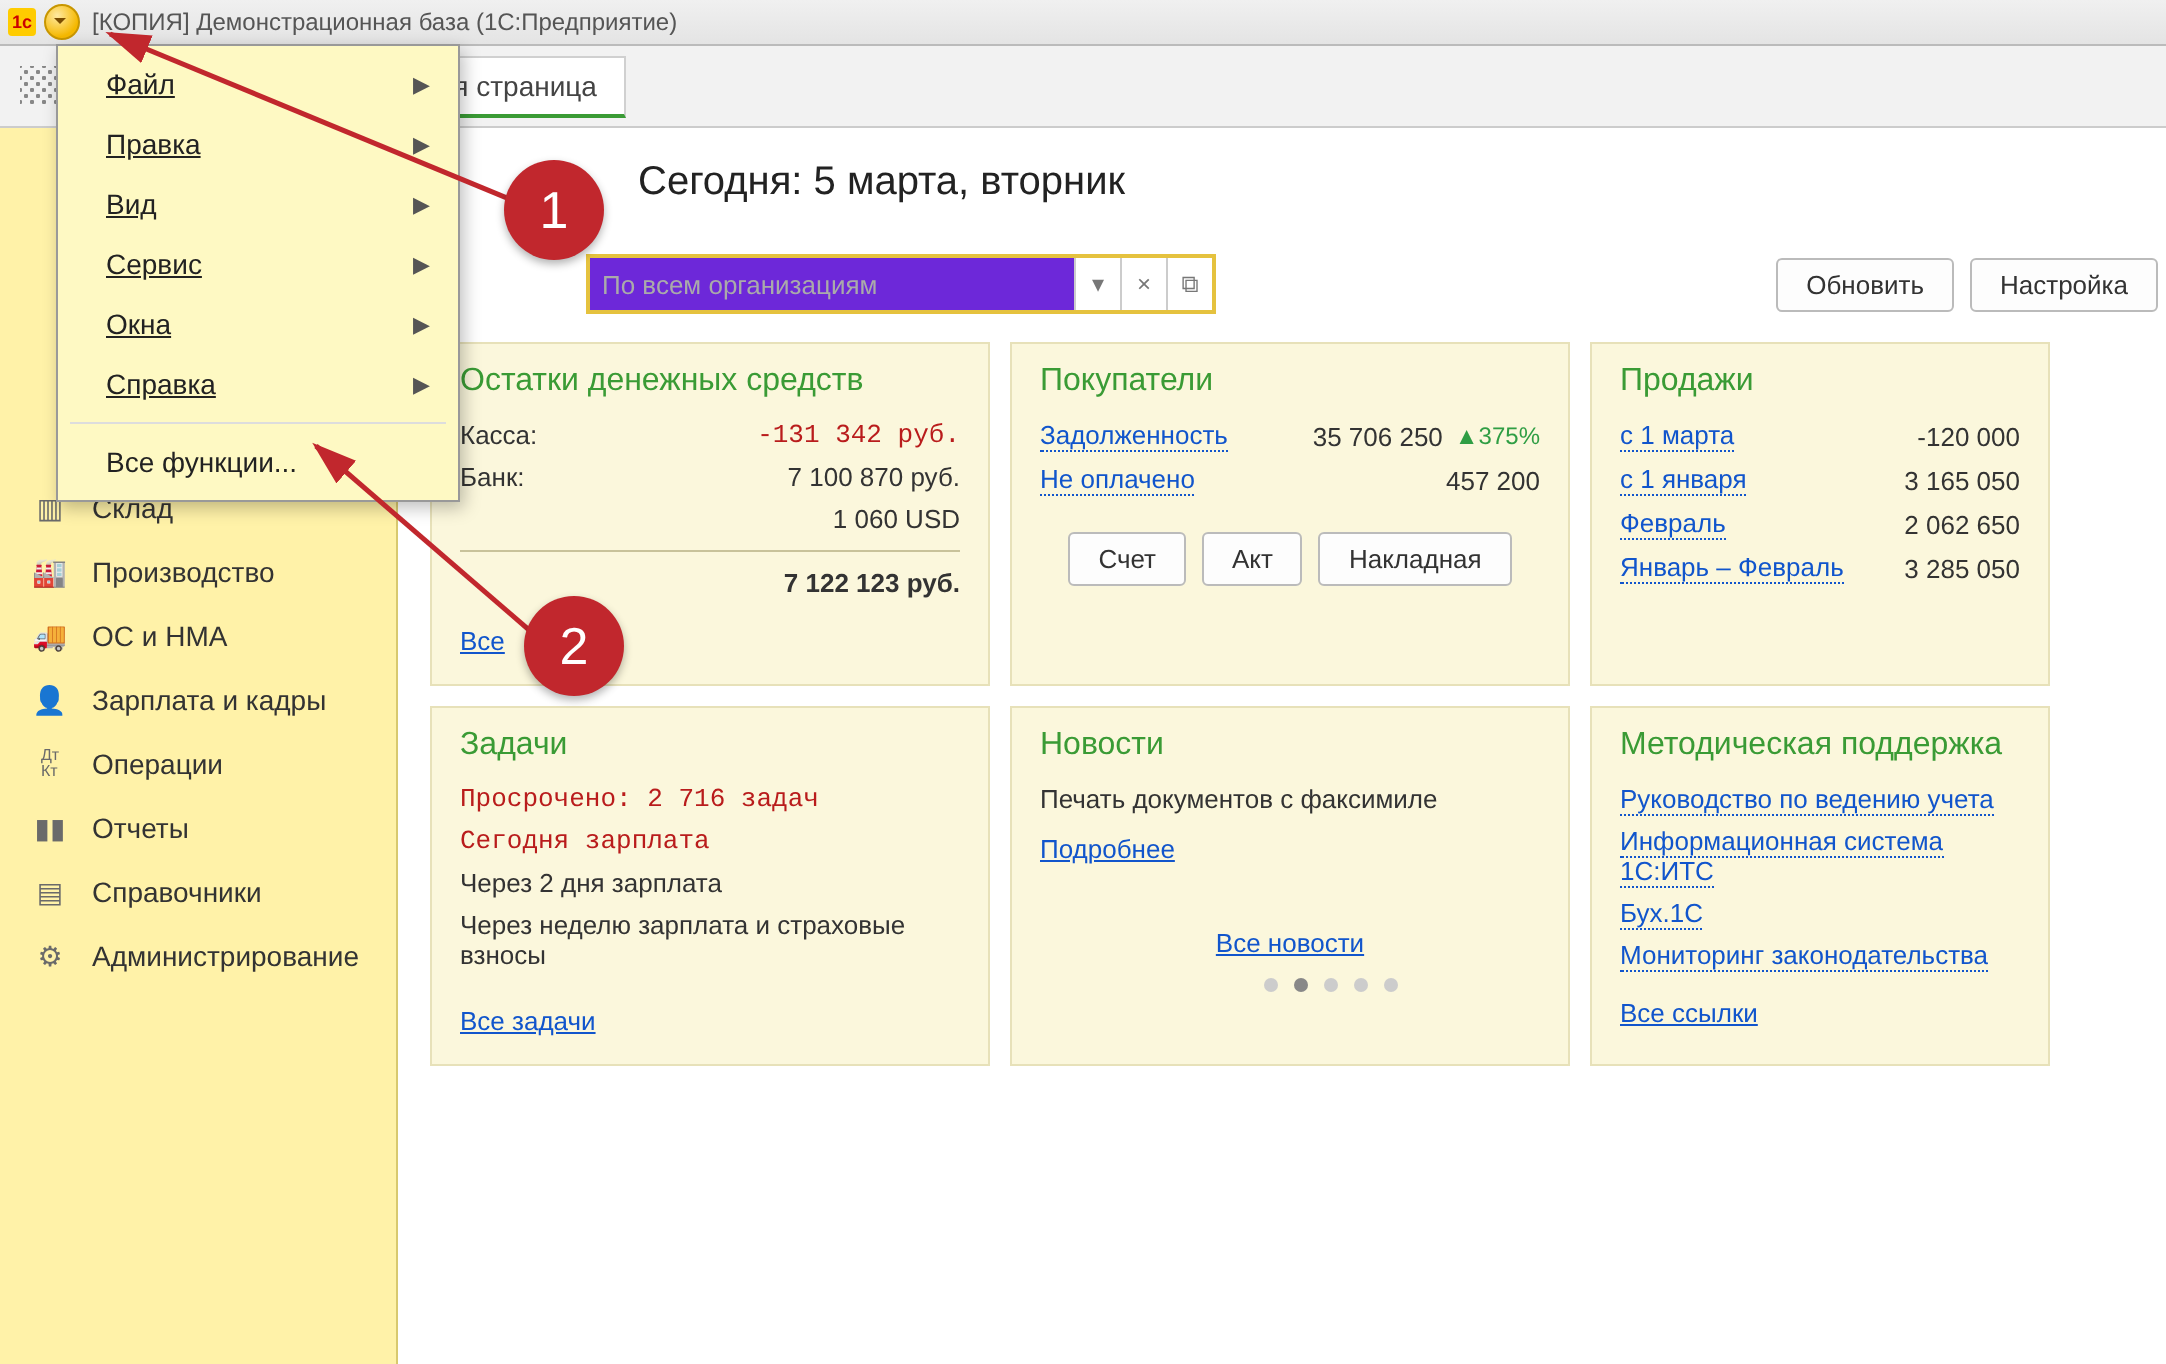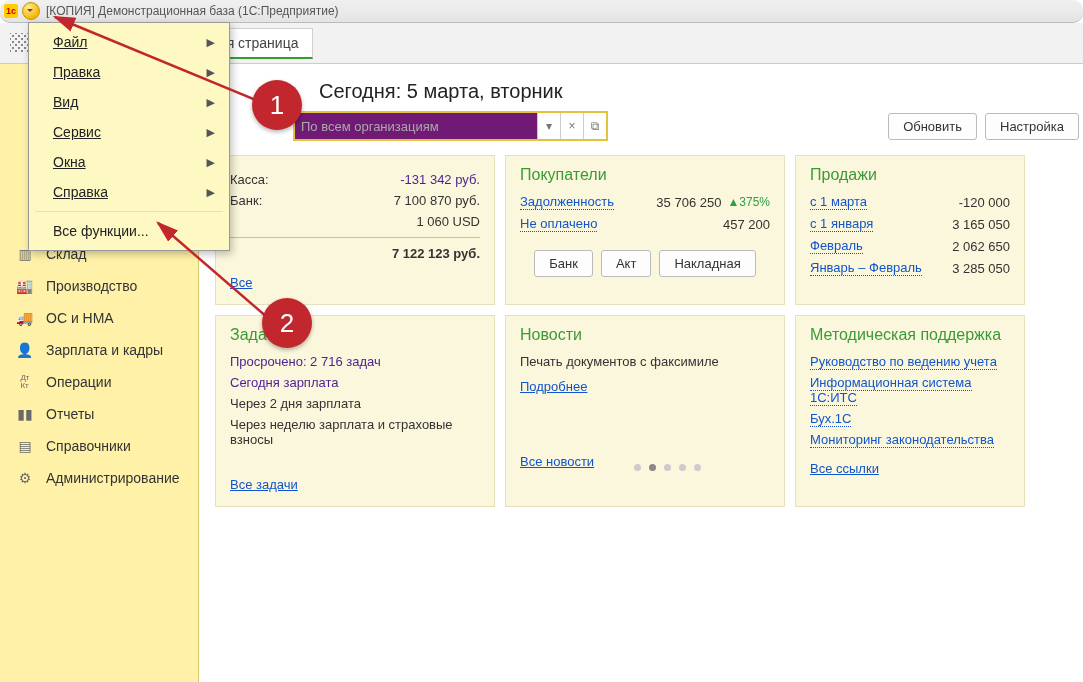--- a/index.html
+++ b/index.html
@@ -16,21 +16,20 @@
   }
   .titlebar {
     height: 22px;
     background: linear-gradient(#f0f0f0, #e4e4e4);
     border-bottom: 1px solid #bbb;
     display: flex;
     align-items: center;
     font-size: 12px;
     color: #555;
     padding: 0 4px;
-    border-radius: 10px;
   }
   .titlebar .ticon {
     width: 14px; height: 14px; margin-right: 4px;
     background: #ffcc00; border-radius: 2px; font-size: 9px;
     display:flex;align-items:center;justify-content:center;color:#c00;font-weight:bold;
   }
   .titlebar .dropicon {
     width: 16px; height: 16px; margin-right: 6px;
     border-radius: 50%;
     background: radial-gradient(circle at 35% 30%, #ffe9a0, #f5b800 70%);
@@ -97,52 +96,52 @@
   }
   .mainarea {
     flex:1;
     background:#fff;
     padding: 16px 4px 0 16px;
     overflow:hidden;
   }
   .today {
     font-size: 20px;
     color:#222;
-    margin: 0 0 8px 104px;
+    margin: 0 0 24px 104px;
   }
   .orgrow {
     display:flex; align-items:center; gap:10px; margin-bottom:14px;
   }
   .orgbox {
     display:flex; border:2px solid #e5c23e; height:26px;
     margin-left: 78px;
   }
   .orginput {
-    width: 230px; padding:0 6px; display:flex;align-items:center;color:#aaa;font-size:13px;background:#701a75;
+    width: 230px; padding:0 6px; display:flex;align-items:center;color:#aaa;font-size:13px;background:#6d28d9;
   }
   .smallbtn {
     width:22px;border-left:1px solid #ccc;display:flex;align-items:center;justify-content:center;color:#777;font-size:12px;background:#fff;
   }
   .rightctrls {margin-left:auto;display:flex;gap:8px;}
   .btn {
     border:1px solid #bbb;border-radius:3px;background:#fdfdfd;padding:5px 14px;font-size:13px;color:#333;
   }
   .cards {
     display:flex; gap:10px; flex-wrap:wrap;
   }
   .card {
     background:#fbf7dc;
     border:1px solid #e7e1b9;
     width: 280px;
     padding: 10px 14px 14px;
     box-sizing:border-box;
   }
   .cardtitle { color:#3a9b35; font-size:16px; margin-bottom:10px; }
   .row { display:flex; justify-content:space-between; margin:6px 0; font-size:13px; align-items:center;}
-  .neg { color:#4c1d95; }
+  .neg { color:#b91c1c;font-family:Liberation Mono, monospace; }
   .hr { border-top:1px solid #c8c29a; margin:8px 0; }
   .total { font-weight:bold; text-align:right; }
   .link { color:#1155cc; border-bottom:1px dotted #1155cc; }
   .link2 { color:#1155cc; text-decoration:underline; }
   .green { color:#2f9e44; font-size:12px; }
   .btnrow { display:flex; gap:8px; margin-top:18px; justify-content:center;}
   .dots {display:flex;gap:8px;margin-top:10px;justify-content:center;margin-left:40px;}
   .dot{width:7px;height:7px;border-radius:50%;background:#ccc;}
   .dot.on{background:#888;}
   
@@ -245,20 +244,21 @@
       </div>
       <div class="rightctrls">
         <div class="btn">Обновить</div>
         <div class="btn">Настройка</div>
       </div>
     </div>
 
     <div class="cards">
 
       <div class="card">
+        <div class="cardtitle">Остатки денежных средств</div>
         <div class="row">
           <span>Касса:</span>
           <span class="neg">-131 342 руб.</span>
         </div>
         <div class="row">
           <span>Банк:</span>
           <span>7 100 870 руб.</span>
         </div>
         <div class="row">
             <span></span>
@@ -279,21 +279,21 @@
           <span style="display:flex;gap:6px;align-items:center;">
             <span>35 706 250</span>
             <span class="green">▲375%</span>
           </span>
         </div>
         <div class="row">
           <span class="link">Не оплачено</span>
           <span>457 200</span>
         </div>
         <div class="btnrow">
-          <div class="btn">Банк</div>
+          <div class="btn">Счет</div>
           <div class="btn">Акт</div>
           <div class="btn">Накладная</div>
         </div>
       </div>
 
       <div class="card" style="width:230px">
         <div class="cardtitle">Продажи</div>
         <div class="row">
             <span class="link">с 1 марта</span>
             <span>-120 000</span>
@@ -311,28 +311,28 @@
             <span>3 285 050</span>
           </div>
       </div>
 
       <div class="card">
         <div class="cardtitle">Задачи</div>
         <div class="neg" style="margin:6px 0">Просрочено: 2 716 задач</div>
         <div class="neg" style="margin:6px 0">Сегодня зарплата</div>
         <div style="margin:6px 0">Через 2 дня зарплата</div>
         <div style="margin:6px 0">Через неделю зарплата и страховые взносы</div>
-        <div style="margin-top:30px;"><span class="link2">Все задачи</span></div>
+        <div style="margin-top:18px;"><span class="link2">Все задачи</span></div>
       </div>
 
       <div class="card">
         <div class="cardtitle">Новости</div>
         <div style="margin:6px 0">Печать документов с факсимиле</div>
         <div style="margin:10px 0"><span class="link2">Подробнее</span></div>
-        <div style="margin-top:60px;display:flex;">
+        <div style="margin-top:32px;display:flex;align-items:center;flex-direction:column;">
           <span class="link2">Все новости</span>
           <div class="dots">
             <div class="dot"></div>
               <div class="dot on"></div>
               <div class="dot"></div>
               <div class="dot"></div>
               <div class="dot"></div>
           </div>
         </div>
       </div>

